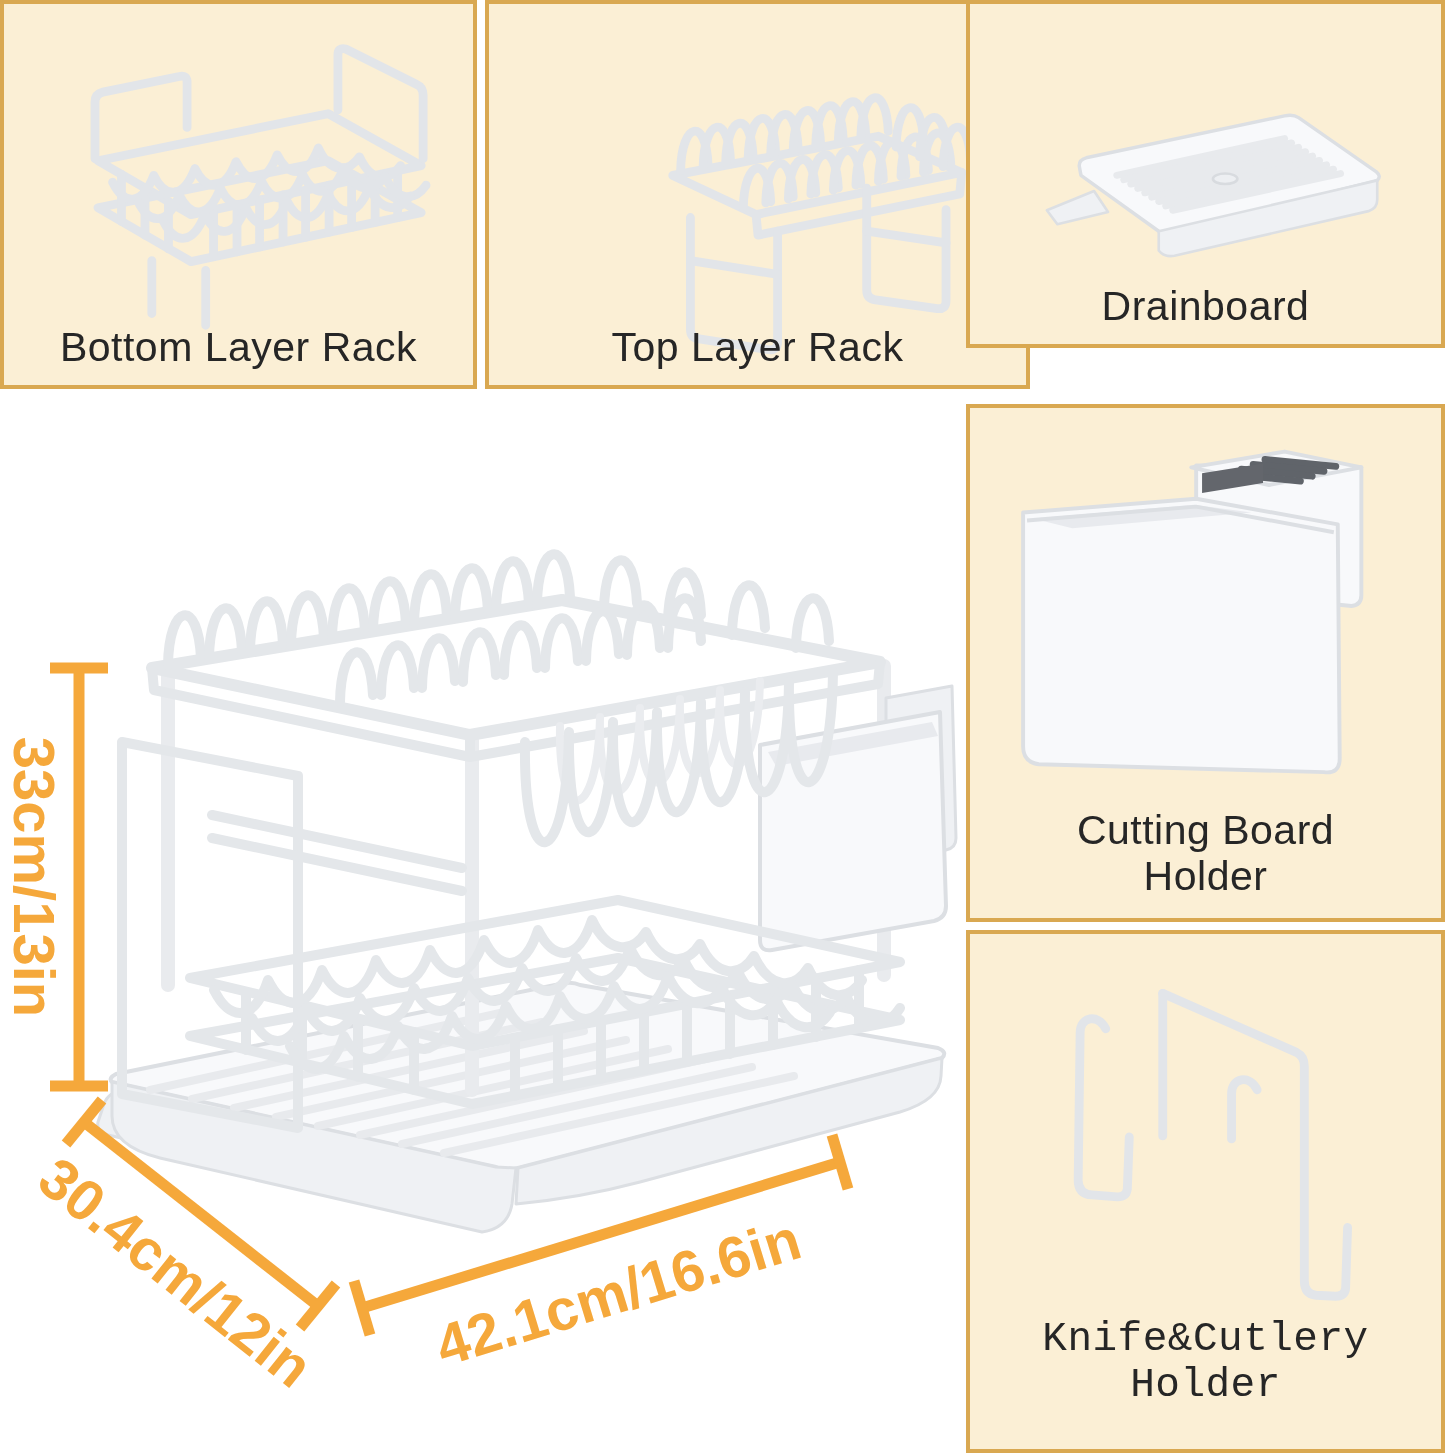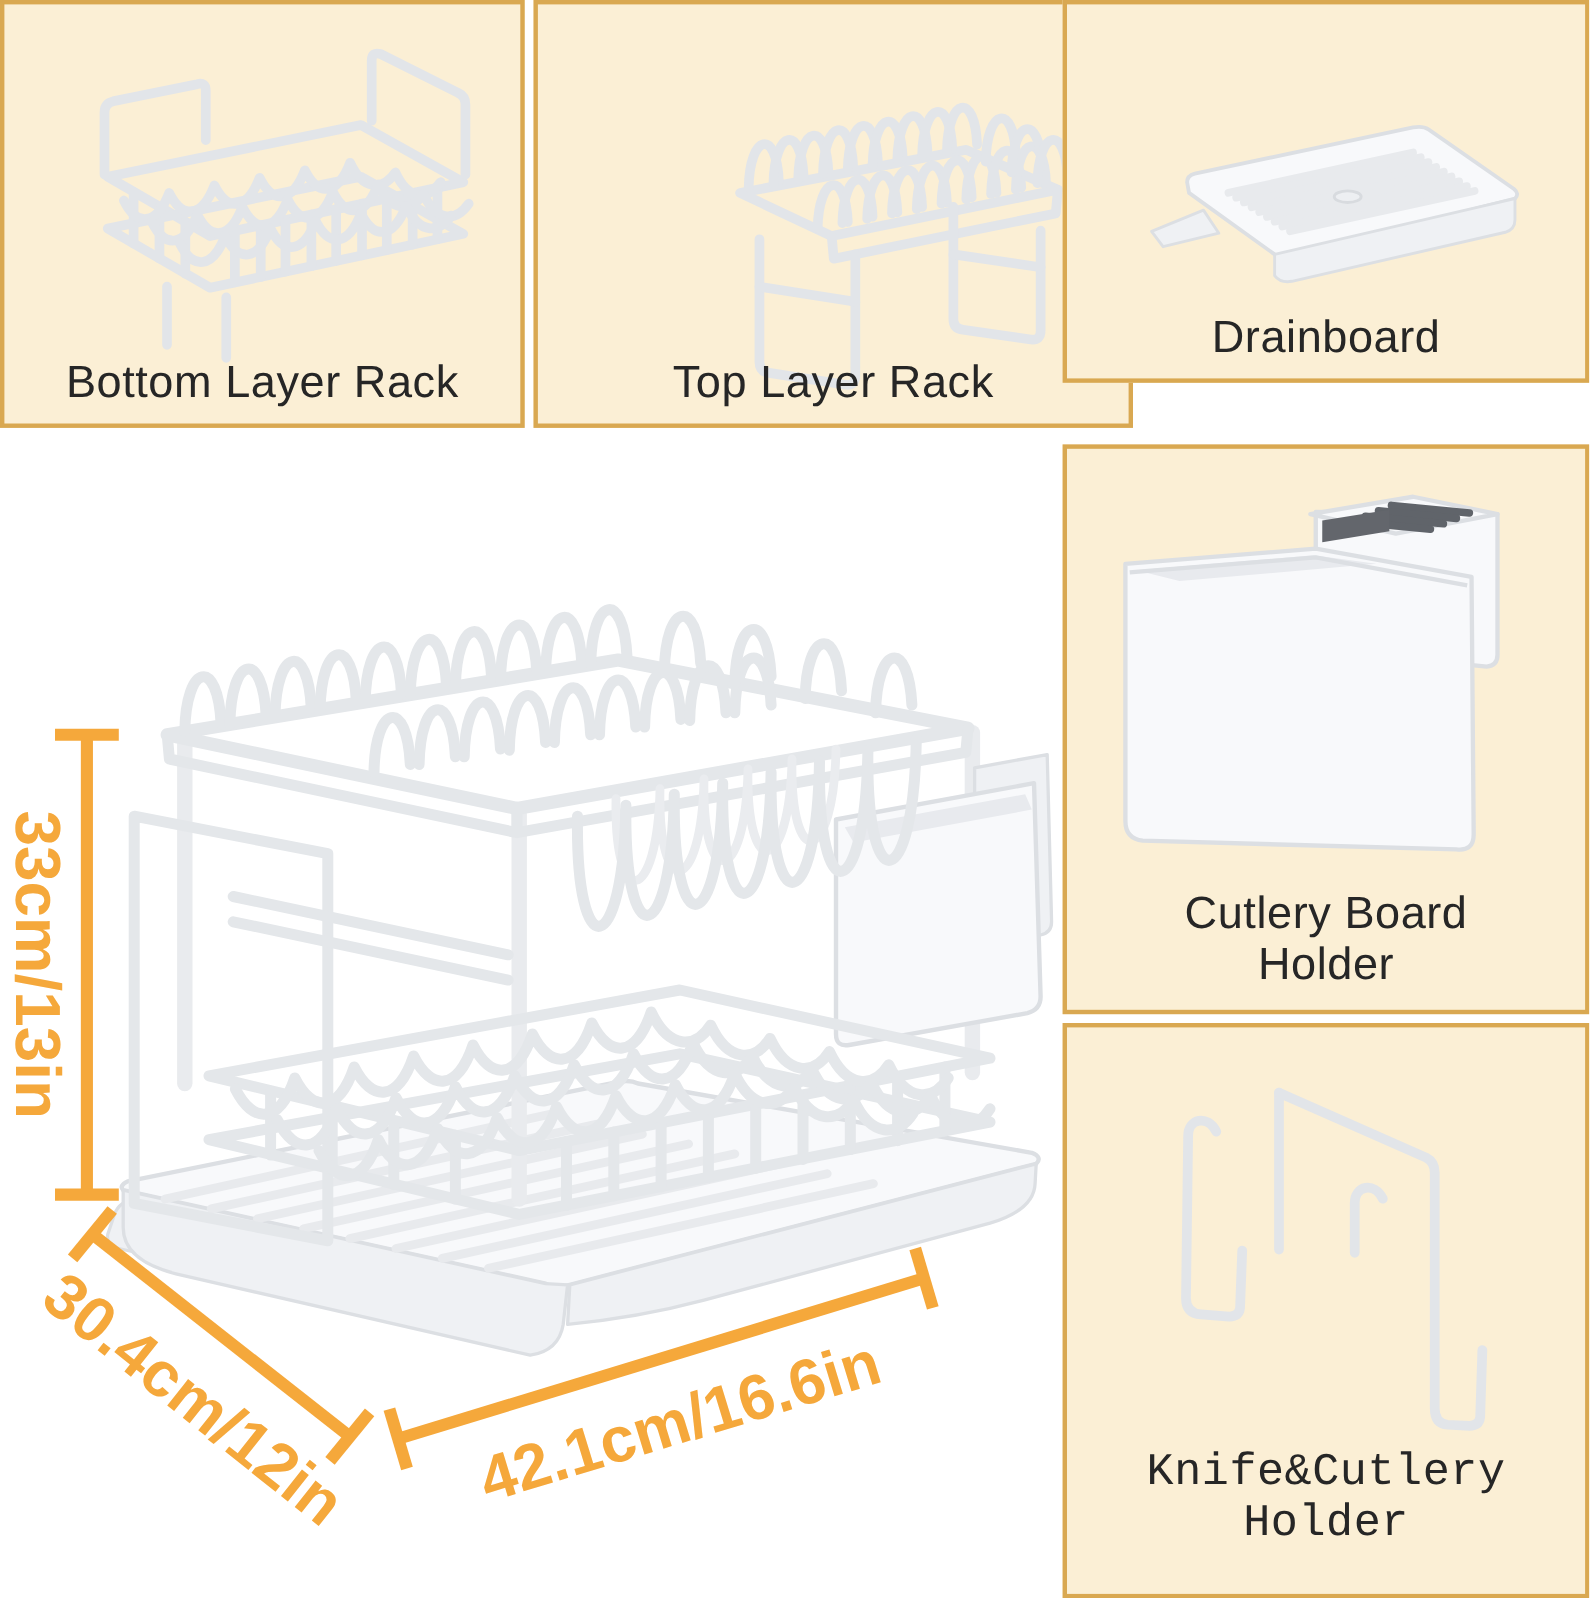--- a/index.html
+++ b/index.html
@@ -119,21 +119,21 @@
           <line x1="288" y1="57" x2="360" y2="64"></line>
         <line x1="276" y1="62" x2="348" y2="69"></line>
           <line x1="264" y1="67" x2="336" y2="74"></line>
       </g>
       <path class="dark" d="M236,66 L298,56 L298,76 L236,86 Z"></path>
       <path class="solid" d="M54,106 L230,92 L374,118 L376,356 Q376,372 360,370 L70,362 Q54,360 54,344 Z"></path>
       <path class="shade" d="M64,112 L228,98 L286,106 L104,122 Z"></path>
       <path d="M58,114 L230,100 L370,126" fill="none" stroke="#DCDFE3" stroke-width="4"></path>
     </svg>
     <div class="panel-label" style="bottom:18px;">
-      <div style="max-width:330px;margin:0 auto;">Cutlery Board Holder</div>
+      <div style="max-width:330px;margin:0 auto;">Cutting Board Holder</div>
     </div>
   </div>
 
   <div class="panel p5">
     <svg viewBox="0 0 479 523">
       <path class="w" d="M196,60 L196,205"></path>
       <path class="w" d="M196,60 L332,120 Q340,124 340,134 L340,352 Q340,366 352,367 L372,368 Q381,368 382,360 L384,298"></path>
       <path class="w" d="M138,96 C130,80 112,84 112,100 L110,250 Q110,264 124,265 L150,267 Q159,267 160,259 L162,206"></path>
       <path class="w" d="M292,158 C284,142 266,146 266,162 L266,208"></path>
     </svg>

